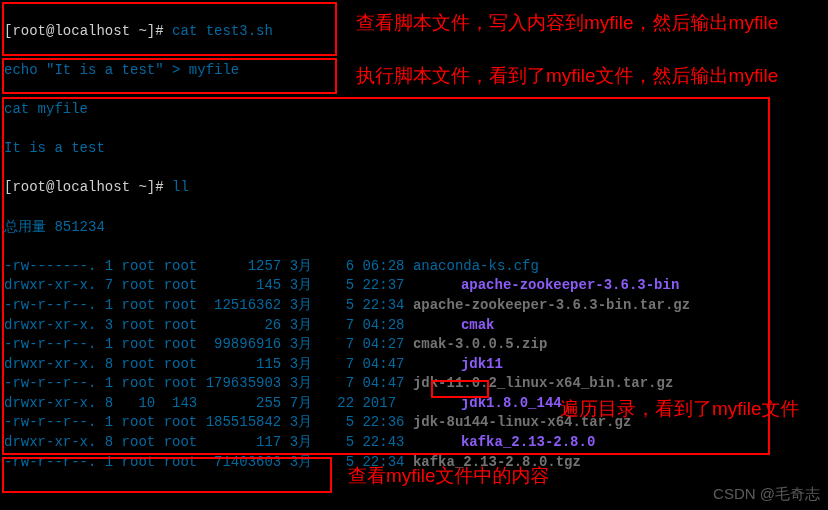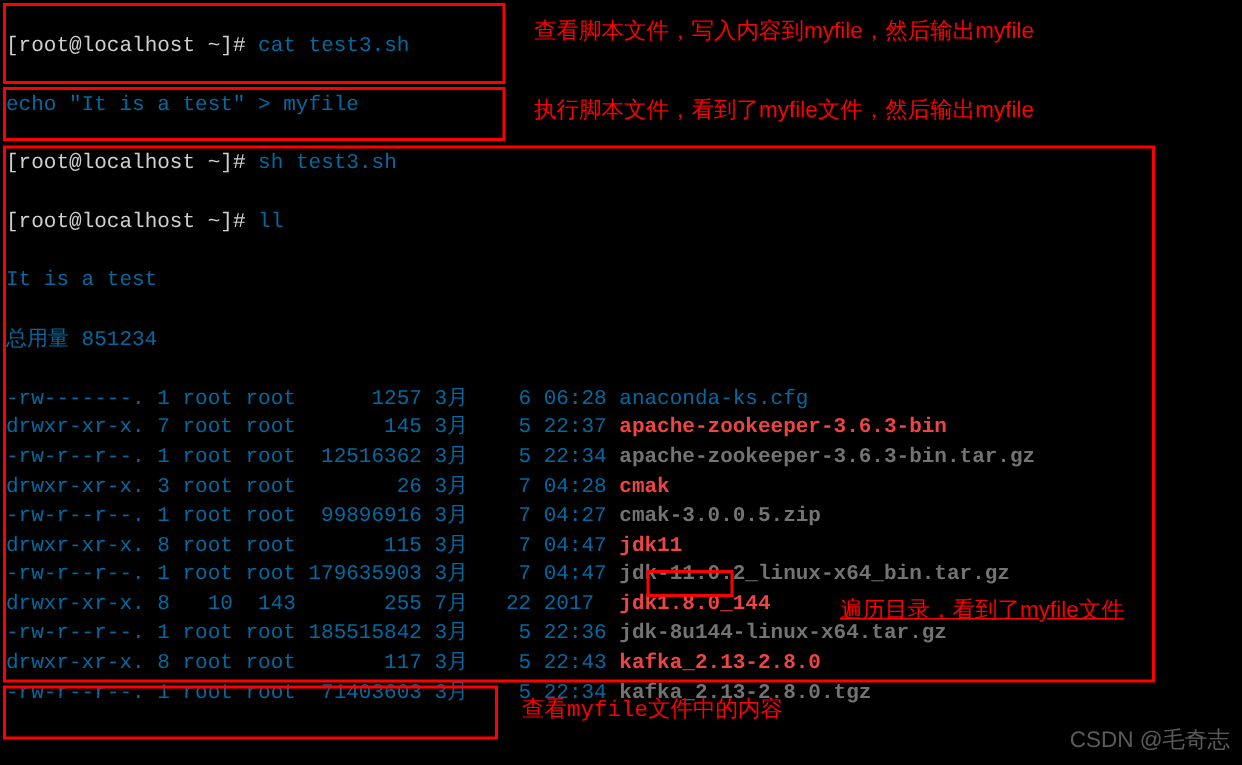--- a/index.html
+++ b/index.html
@@ -13,28 +13,28 @@
       overflow: hidden;
       position: relative;
       line-height: 1.4;
     }
     .terminal {
       padding: 2px 4px;
       white-space: pre;
     }
     .prompt-user { color: #d0d0d0; }
     .white { color: #0369a1; }
-    .blue { color: #ef4444; font-weight: bold; }
+    .blue { color: #8b5cf6; font-weight: bold; margin-left: 48px; }
     .red { color: #737373; font-weight: bold; }
     .line { min-height: 19px; }
     .annotation {
       position: absolute;
       color: #ff0000;
       font-family: "Microsoft YaHei", sans-serif;
-      font-size: 15px;
+      font-size: 19px;
       font-weight: normal;
     }
     .box-red {
       position: absolute;
       border: 2px solid #ff0000;
       pointer-events: none;
     }
     .watermark {
       position: absolute;
       right: 8px;
@@ -44,34 +44,34 @@
       font-size: 15px;
       margin-left: 24px;
     }
   </style>
 </head>
 <body>
 
 <div class="terminal">
 <div class="line">[<span class="prompt-user">root</span>@<span>localhost</span> <span>~</span>]<span>#</span> <span class="white">cat test3.sh</span></div>
 <div class="line white">echo "It is a test" &gt; myfile</div>
-<div class="line">[<span>root</span>@<span>localhost</span> <span>~</span>]<span>#</span> <span class="white">sh test3.sh</span></div>
+<div class="line white">cat myfile</div>
+<div class="line white">It is a test</div>
 <div class="line">[<span>root</span>@<span>localhost</span> <span>~</span>]<span>#</span> <span class="white">ll</span></div>
-<div class="line white">It is a test</div>
 <div class="line white">总用量 851234</div>
 <div id="rows-container"><div class="line"><span class="white">-rw-------. 1 root root      1257 3月    6 06:28 </span><span class="white">anaconda-ks.cfg</span></div><div class="line"><span class="white">drwxr-xr-x. 7 root root       145 3月    5 22:37 </span><span class="blue">apache-zookeeper-3.6.3-bin</span></div><div class="line"><span class="white">-rw-r--r--. 1 root root  12516362 3月    5 22:34 </span><span class="red">apache-zookeeper-3.6.3-bin.tar.gz</span></div><div class="line"><span class="white">drwxr-xr-x. 3 root root        26 3月    7 04:28 </span><span class="blue">cmak</span></div><div class="line"><span class="white">-rw-r--r--. 1 root root  99896916 3月    7 04:27 </span><span class="red">cmak-3.0.0.5.zip</span></div><div class="line"><span class="white">drwxr-xr-x. 8 root root       115 3月    7 04:47 </span><span class="blue">jdk11</span></div><div class="line"><span class="white">-rw-r--r--. 1 root root 179635903 3月    7 04:47 </span><span class="red">jdk-11.0.2_linux-x64_bin.tar.gz</span></div><div class="line"><span class="white">drwxr-xr-x. 8   10  143       255 7月   22 2017  </span><span class="blue">jdk1.8.0_144</span></div><div class="line"><span class="white">-rw-r--r--. 1 root root 185515842 3月    5 22:36 </span><span class="red">jdk-8u144-linux-x64.tar.gz</span></div><div class="line"><span class="white">drwxr-xr-x. 8 root root       117 3月    5 22:43 </span><span class="blue">kafka_2.13-2.8.0</span></div><div class="line"><span class="white">-rw-r--r--. 1 root root  71403603 3月    5 22:34 </span><span class="red">kafka_2.13-2.8.0.tgz</span></div></div>
 
 
 
 </div>
 
 <div class="box-red" style="left:2px; top:2px; width:335px; height:54px;"></div>
 <div class="box-red" style="left:2px; top:58px; width:335px; height:36px;"></div>
 <div class="box-red" style="left:2px; top:97px; width:768px; height:358px;"></div>
 <div class="box-red" style="left:431px; top:380px; width:58px; height:18px;"></div>
 <div class="box-red" style="left:2px; top:457px; width:330px; height:36px;"></div>
 
 <div class="annotation" style="left:356px; top:10px;">查看脚本文件，写入内容到myfile，然后输出myfile</div>
 <div class="annotation" style="left:356px; top:63px;">执行脚本文件，看到了myfile文件，然后输出myfile</div>
-<div class="annotation" style="left:560px; top:396px;text-decoration:underline;">遍历目录，看到了myfile文件</div>
-<div class="annotation" style="left:348px; top:463px;font-family:Liberation Mono, monospace;">查看myfile文件中的内容</div>
+<div class="annotation" style="left:560px; top:396px;">遍历目录，看到了myfile文件</div>
+<div class="annotation" style="left:348px; top:463px;">查看myfile文件中的内容</div>
 
 <div class="watermark">CSDN @毛奇志</div>
 
 </body></html>

